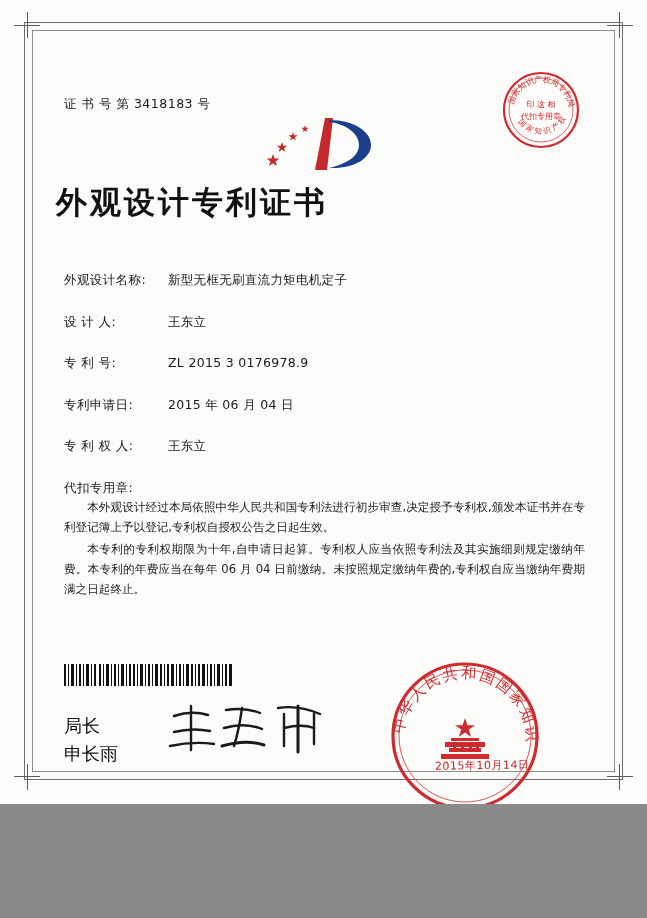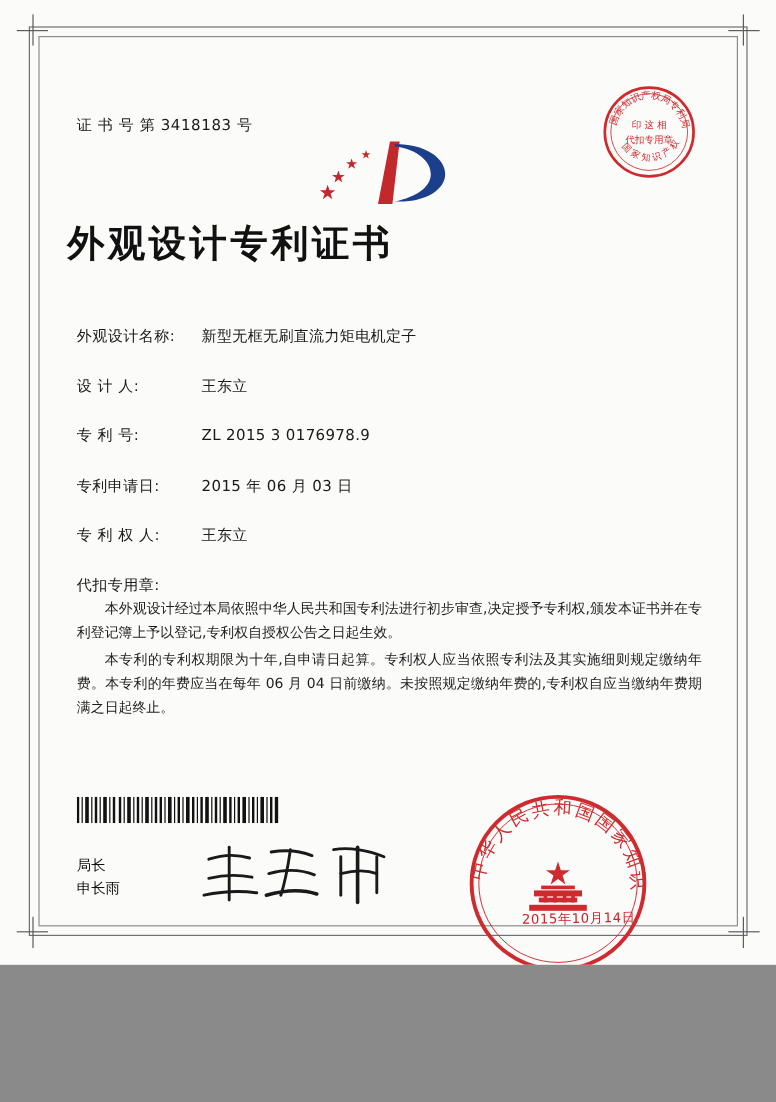--- a/index.html
+++ b/index.html
@@ -140,21 +140,21 @@
     position: absolute;
     left: 8px;
     top: 612px;
     width: 168px;
     height: 22px;
   }
   .sign-block {
     position: absolute;
     left: 8px;
     top: 660px;
-    font-size: 12px;
+    font-size: 18px;
     color: #111;
     line-height: 1.55;
   }
   .signature {
     position: absolute;
     left: 108px;
     top: 648px;
     width: 170px;
     height: 56px;
   }
@@ -235,21 +235,21 @@
       <div class="field-row">
         <div class="field-label">设 计 人:</div>
         <div class="field-value">王东立</div>
       </div>
       <div class="field-row">
         <div class="field-label">专 利 号:</div>
         <div class="field-value">ZL 2015 3 0176978.9</div>
       </div>
       <div class="field-row">
         <div class="field-label">专利申请日:</div>
-        <div class="field-value">2015 年 06 月 03 日</div>
+        <div class="field-value">2015 年 06 月 04 日</div>
       </div>
       <div class="field-row">
         <div class="field-label">专 利 权 人:</div>
         <div class="field-value">王东立</div>
       </div>
       <div class="field-row">
         <div class="field-label">代扣专用章:</div>
       </div>
     </div>
 

